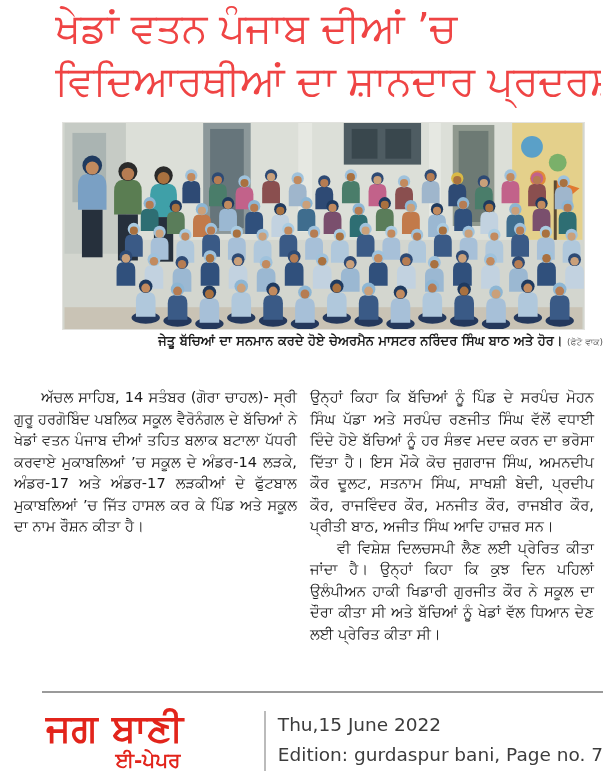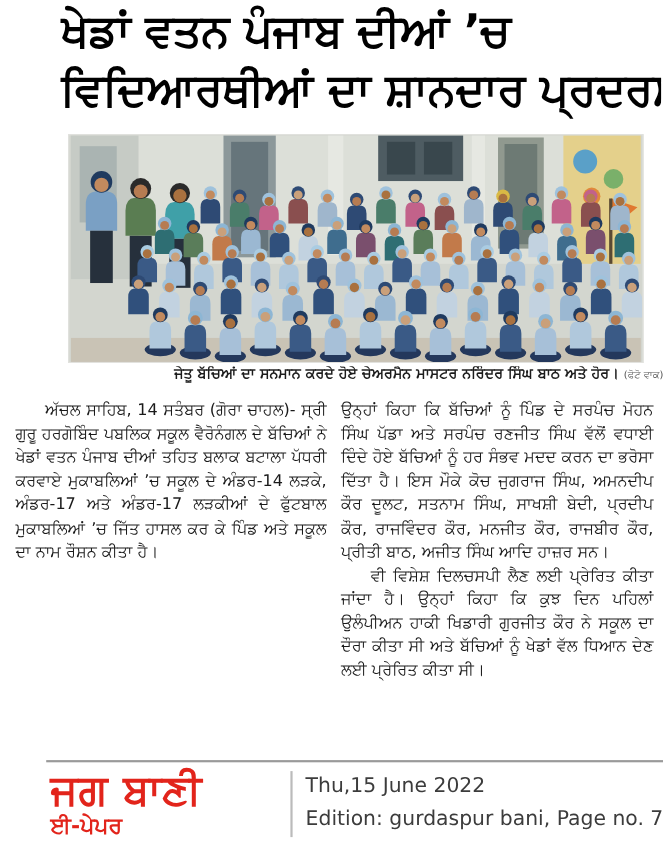--- a/index.html
+++ b/index.html
@@ -1,45 +1,45 @@
 <!DOCTYPE html>
 <html><head>
 <meta charset="utf-8">
 <style>
   html,body{margin:0;padding:0;background:#ffffff;}
   body{width:603px;height:780px;font-family:"DejaVu Sans","Liberation Sans",sans-serif;}
   .page{position:relative;width:603px;height:780px;background:#ffffff;overflow:hidden;}
 
   
-  .headline{position:absolute;top:2px;left:55px;right:2px;color:#000000;font-weight:700;}
+  .headline{position:absolute;top:2px;left:55px;right:2px;color:#ef4444;font-weight:400;}
   .headline .hl{display:block;white-space:nowrap;font-size:41px;line-height:53px;letter-spacing:-0.5px;overflow:hidden;}
 
   
   .photo-wrap{position:absolute;left:62px;top:122px;width:523px;height:208px;border:1px solid #e2e2de;box-sizing:border-box;overflow:hidden;background:#d3d6cf;}
   .photo-wrap svg{display:block;}
 
   
   .caption{position:absolute;top:333px;left:0;width:603px;text-align:right;font-size:13px;font-weight:700;color:#1c1c1c;white-space:nowrap;overflow:hidden;}
   .caption .credit{font-size:9px;font-weight:400;color:#555;}
 
   
   .article{position:absolute;top:362px;left:14px;width:580px;display:flex;gap:13px;color:#1a1a1a;}
-  .article .col{flex:0 0 283px;}
+  .article .col{flex:0 0 283px;margin-top:24px;}
   .article .col+.col{flex:1;}
   .article p{margin:0;font-size:14.6px;line-height:21.5px;text-align:justify;text-indent:27px;}
   .article .col p+p{margin-top:0;}
   .article .col2 p:first-child{text-indent:0;}
 
   
   .footer{position:absolute;top:691px;left:0;width:603px;height:89px;background:#fff;}
   .footer-rule{position:absolute;top:0;left:42px;right:0;height:2px;background:#9a9a9a;}
-  .footer-row{display:flex;align-items:flex-start;padding:8px 0 0 46px;}
+  .footer-row{display:flex;align-items:flex-start;padding:18px 0 0 46px;}
   .logo{width:208px;line-height:1;}
   .logo-main{font-size:38px;font-weight:800;letter-spacing:0.5px;white-space:nowrap;}
-  .logo-sub{font-size:20px;font-weight:700;text-align:left;padding-right:4px;margin-top:3px;white-space:nowrap;}
+  .logo-sub{font-size:20px;font-weight:700;text-align:center;padding-right:4px;margin-top:3px;white-space:nowrap;}
   .footer-divider{width:2px;align-self:stretch;height:60px;background:#bbbbbb;margin:2px 12px 0 10px;}
   .meta{padding-top:1px;font-size:18.5px;color:#3c3c3c;line-height:1.6;white-space:nowrap;}
 </style>
 </head>
 <body>
 
 <div class="page">
 
   <div class="headline">
     <span class="hl">ਖੇਡਾਂ ਵਤਨ ਪੰਜਾਬ ਦੀਆਂ ’ਚ</span>

